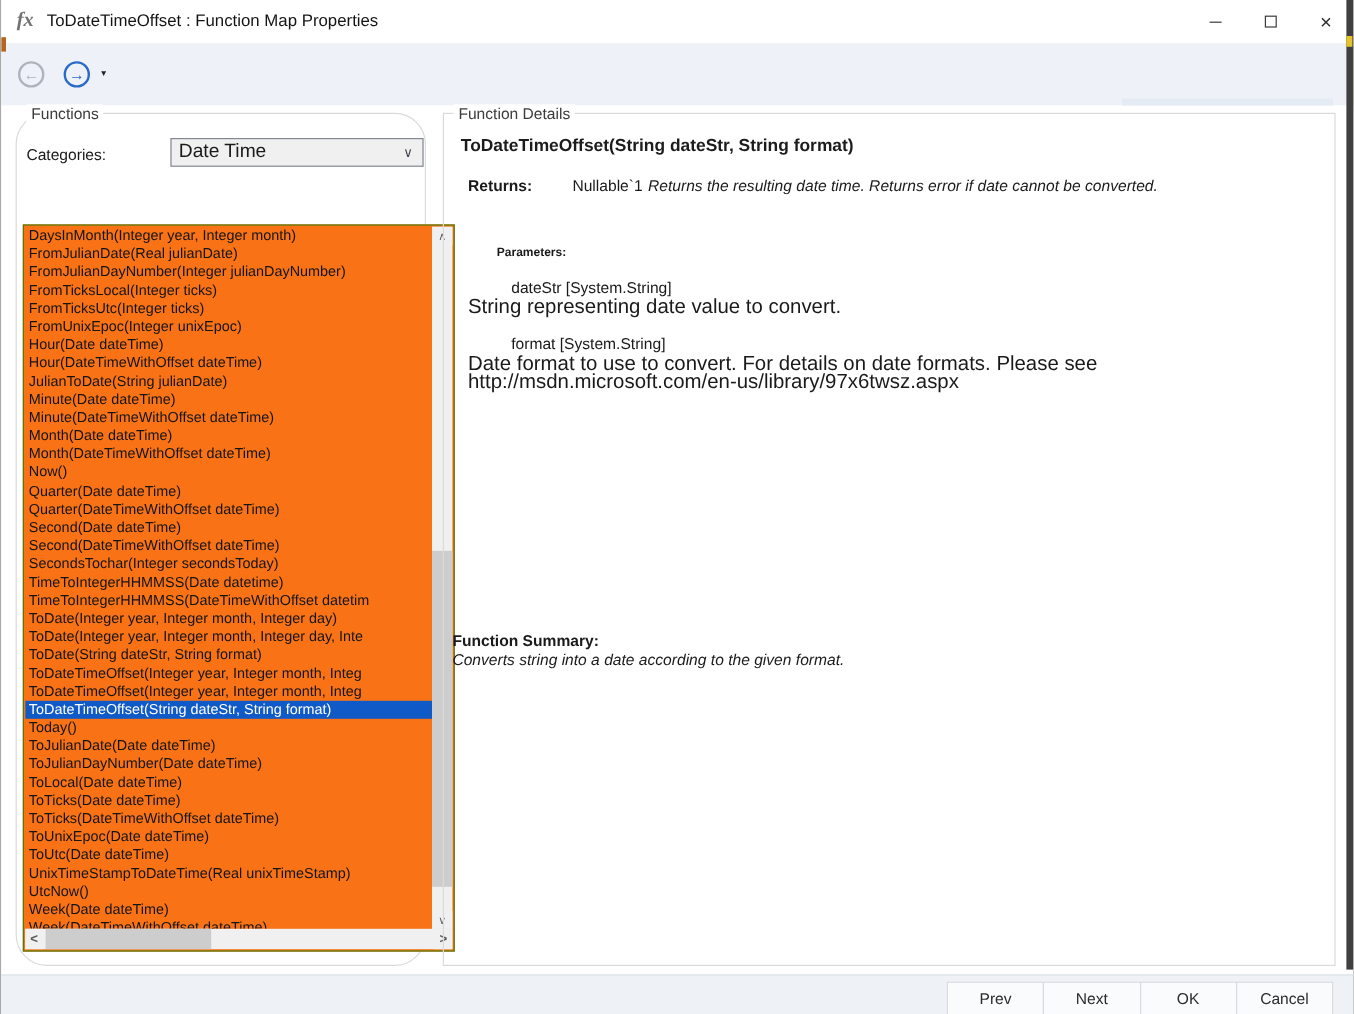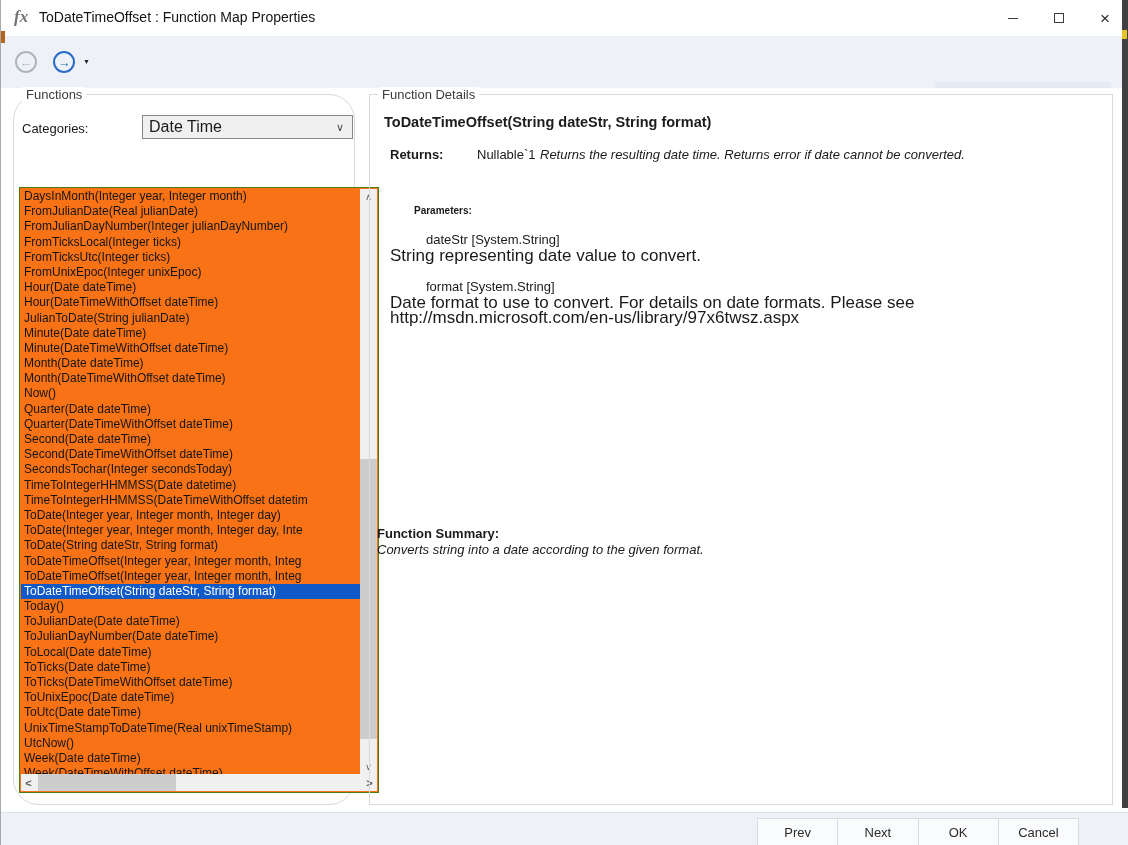--- a/index.html
+++ b/index.html
@@ -69,21 +69,21 @@
   .returns-desc{font-style:italic;flex:1;white-space:nowrap;overflow:hidden;}
   .params-label{position:absolute;left:20px;top:110px;font-size:10px;font-weight:bold;margin-left:24px;}
   .params-list{position:absolute;left:20px;top:137px;right:10px;}
   .param-block{margin-bottom:16px;}
   .param-name{font-size:13px;line-height:15.5px;margin-left:36px;}
   .param-line{font-size:17px;line-height:15.5px;}
   .summary-label{position:absolute;left:7px;top:431px;font-size:13px;font-weight:bold;}
   .summary-text{position:absolute;left:7px;top:447px;right:10px;font-size:13px;font-style:italic;}
   
   .footer{position:absolute;left:0;right:0;top:812px;height:33px;background:#eef1f6;border-top:1px solid #dde1e7;}
-  .footer-buttons{position:absolute;left:756px;top:5px;width:322px;height:28px;display:flex;}
+  .footer-buttons{position:absolute;left:788px;top:5px;width:322px;height:28px;display:flex;}
   .footer-btn{flex:1;margin-left:-1px;background:#fafbfd;border:1px solid #d7dce3;font-size:13px;
     color:#2b2b2b;font-family:"Liberation Sans",sans-serif;padding:0;}
   .footer-btn:first-child{margin-left:0;}
   
   .edge-strip{position:absolute;right:0;top:0;width:6px;height:808px;background:#404040;}
   .edge-notch{position:absolute;right:1px;top:30px;width:5px;height:9px;background:#e5c32a;}
   .left-sliver{position:absolute;left:0;top:31px;width:4px;height:12px;background:#b5651d;}
 </style>
 </head>
 <body>

